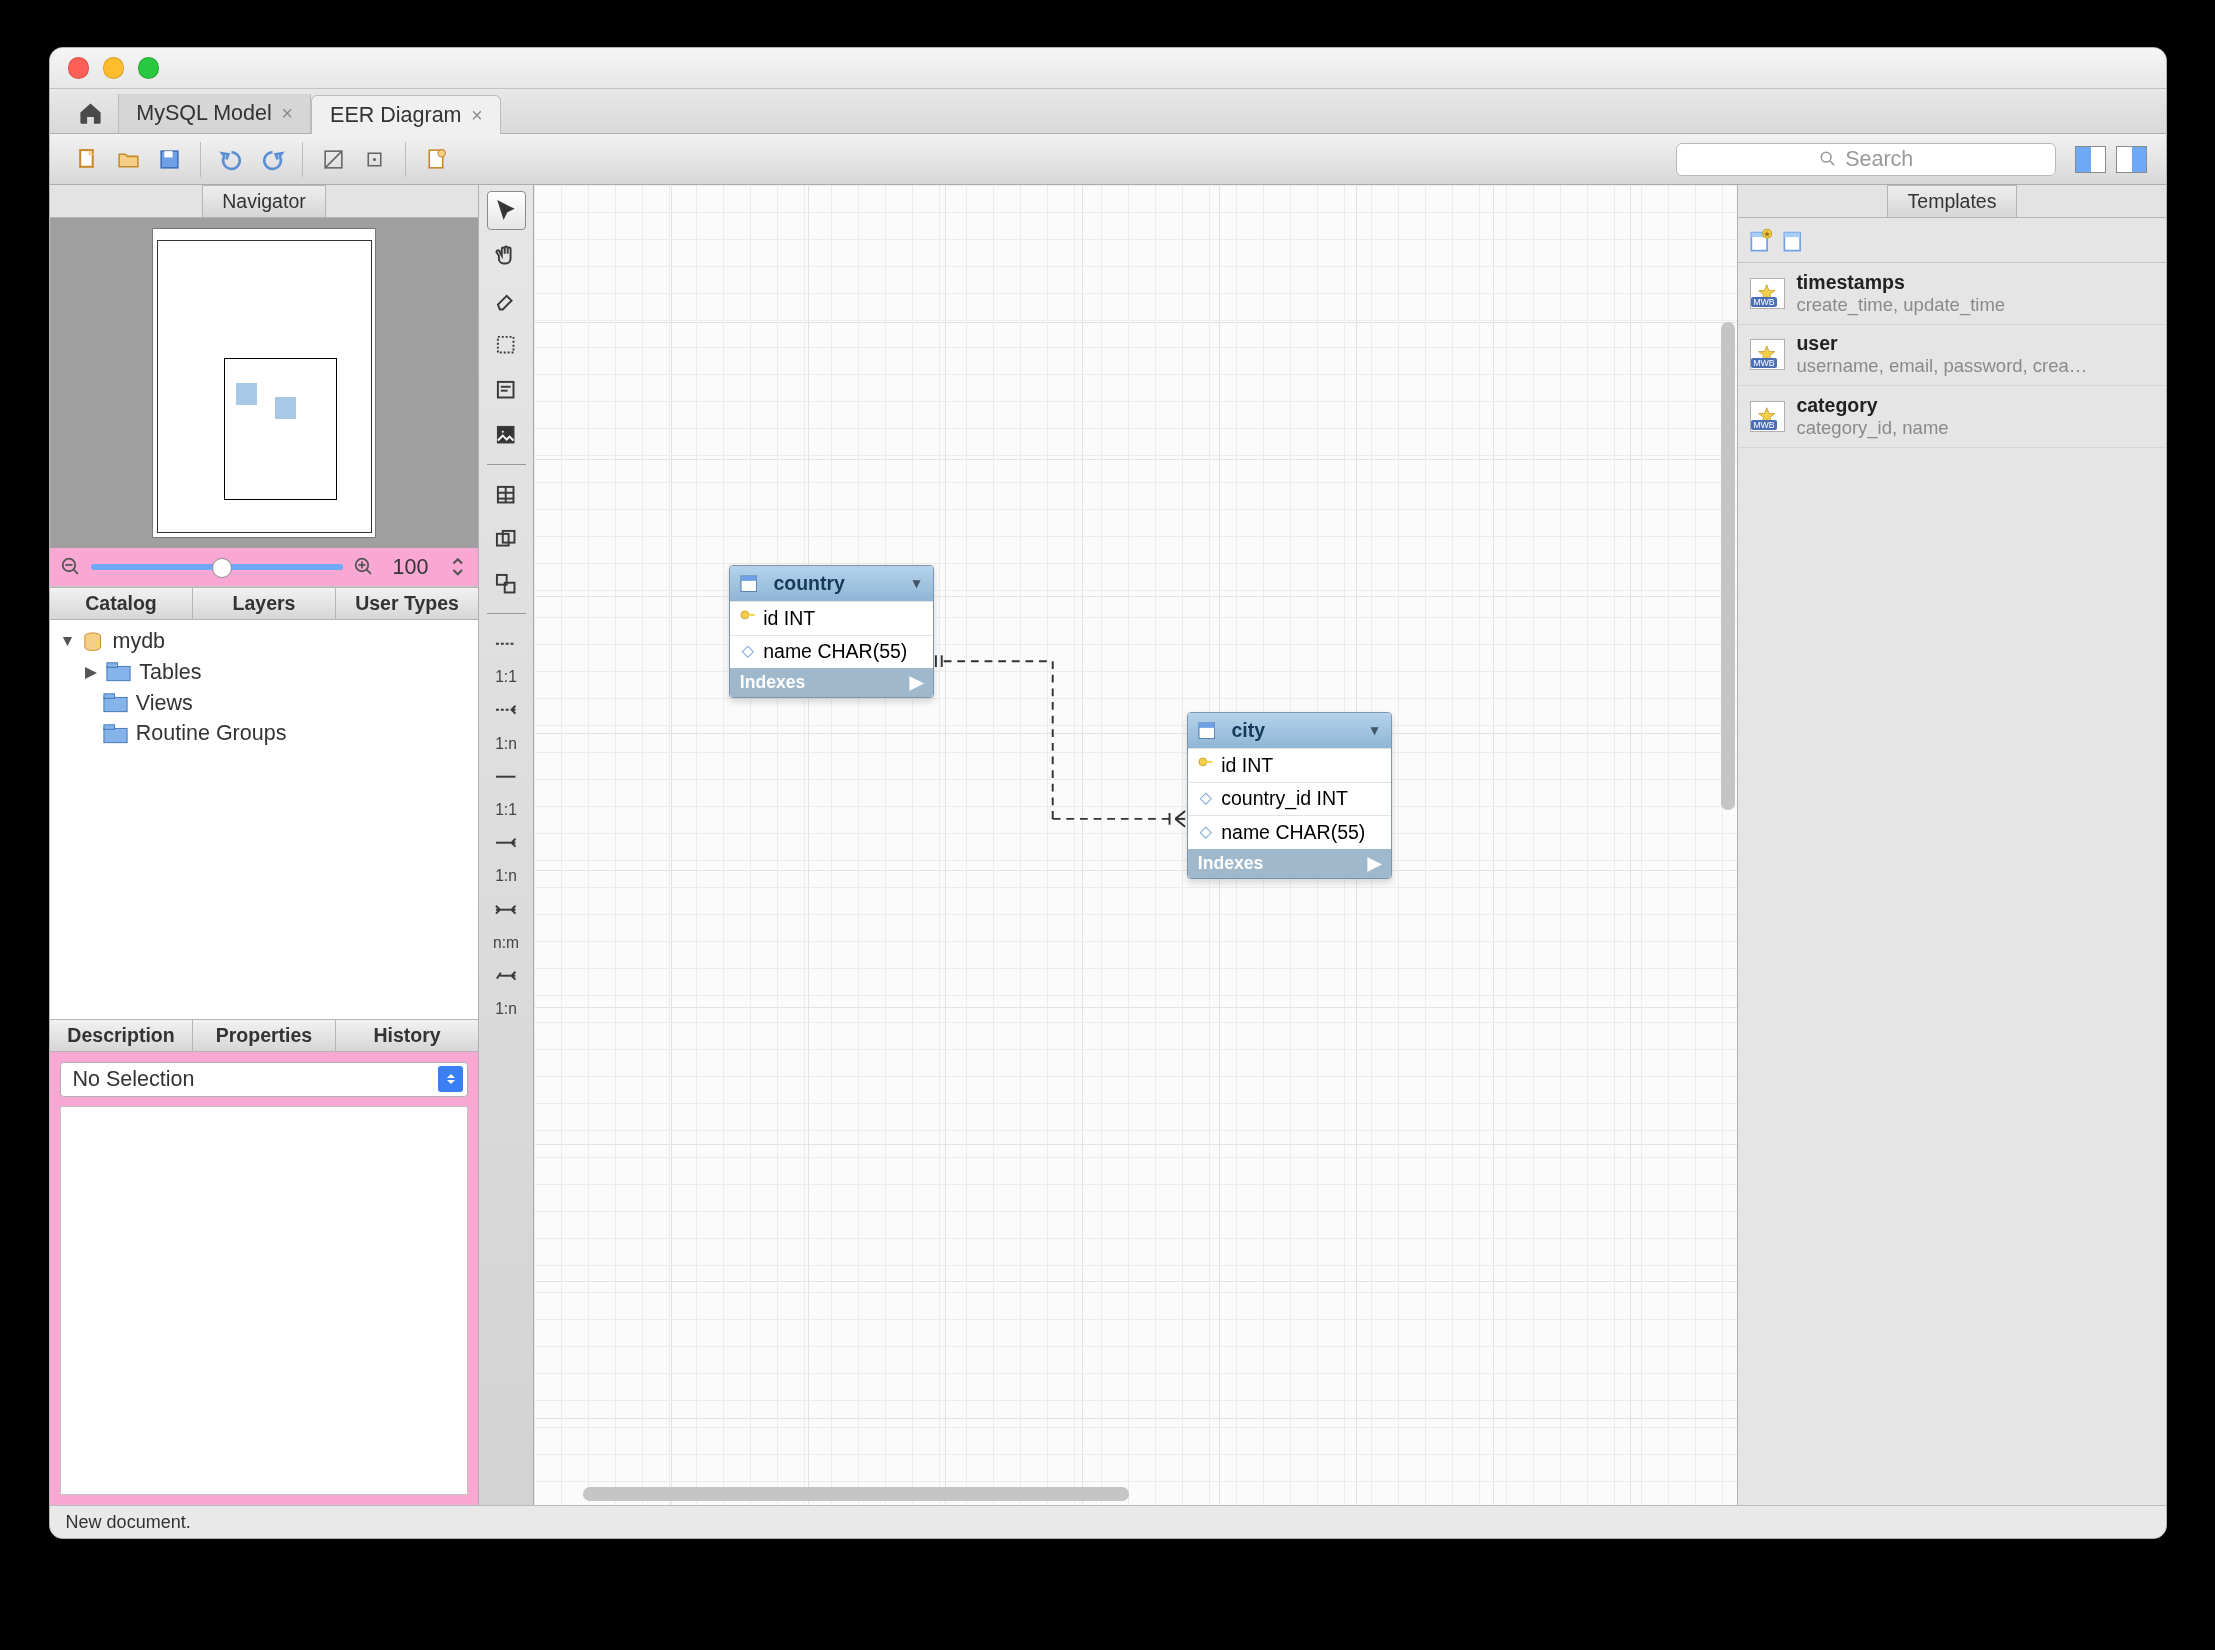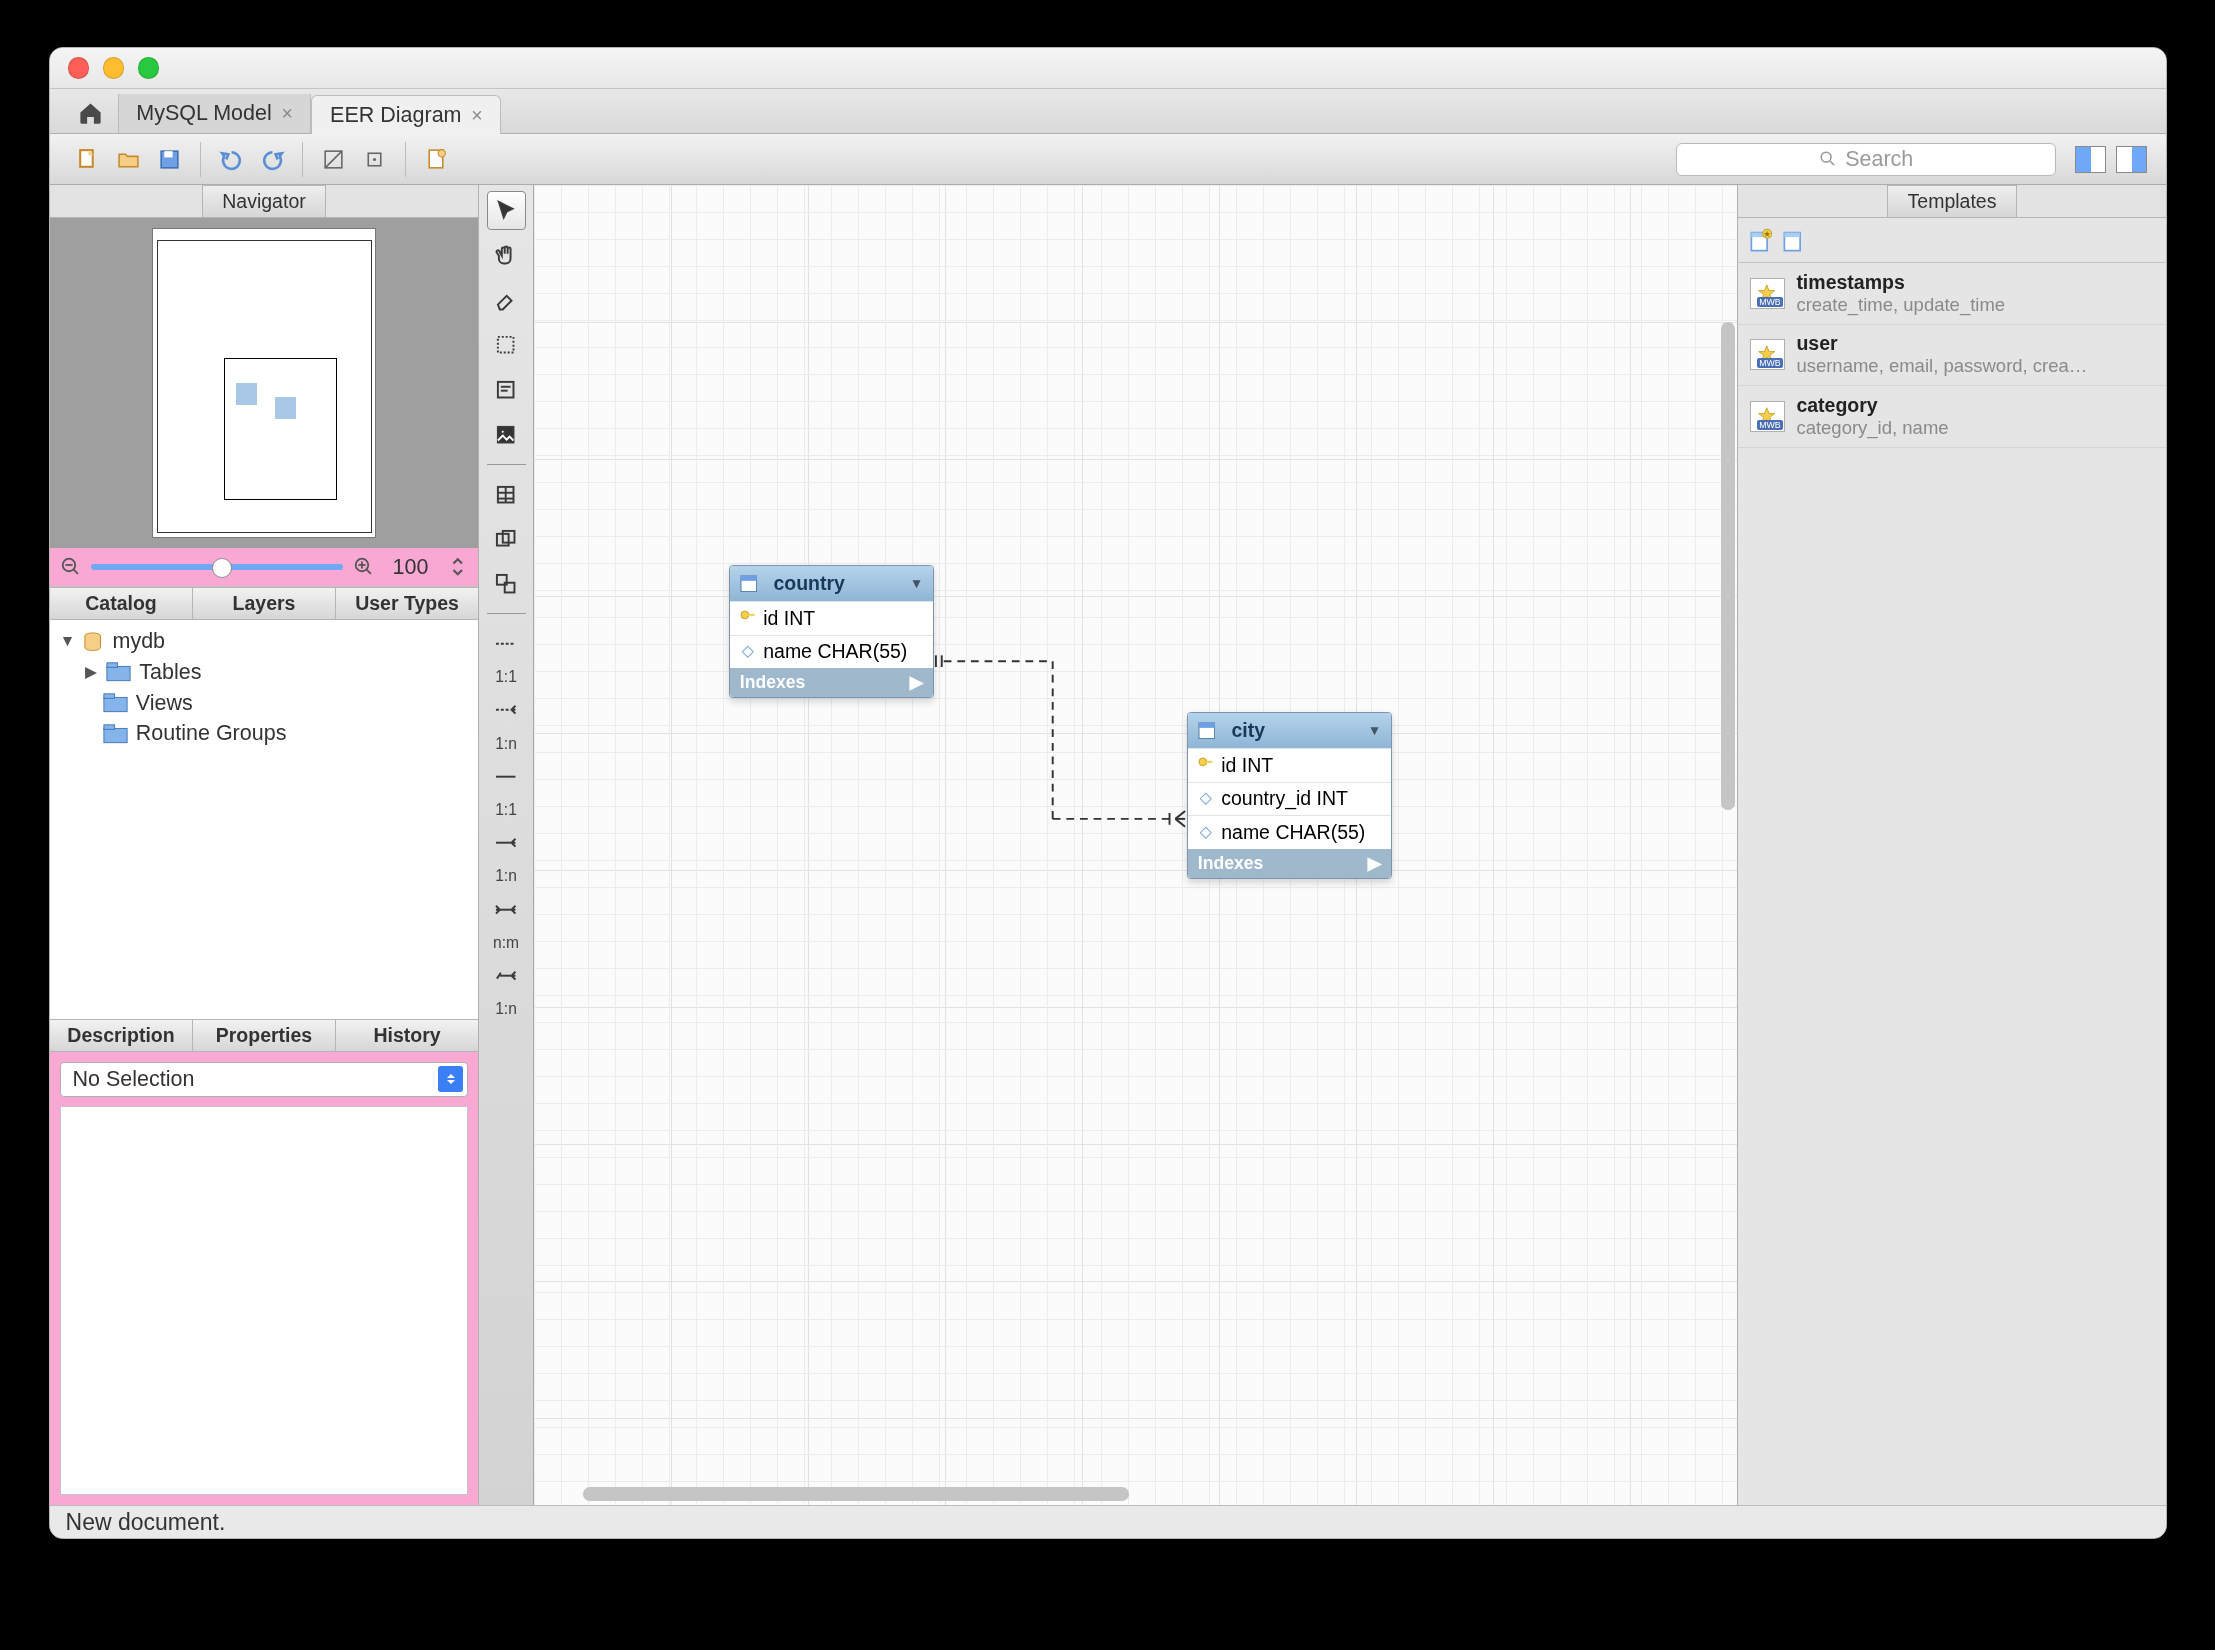--- a/index.html
+++ b/index.html
@@ -78,24 +78,24 @@
 .entity-foot{background:#9fb8cc;color:#fff;font-weight:700;font-size:17.6px;padding:3.9px 9.8px;display:flex;justify-content:space-between;align-items:center;border-radius:0 0 3.9px 3.9px;}
 .rel-line{position:absolute;pointer-events:none;}
 .vscroll{position:absolute;right:2px;top:137px;width:13.7px;height:488px;background:#c5c5c5;border-radius:6.8px;}
 .hscroll{position:absolute;bottom:3.9px;left:49px;width:546px;height:13.7px;background:#c5c5c5;border-radius:6.8px;}
 .right-panel{width:429px;background:#e5e5e5;border-left:1px solid #b0b0b0;display:flex;flex-direction:column;}
 .tpl-icons{height:45px;display:flex;align-items:center;gap:5.9px;padding:0 9.8px;border-bottom:1px solid #c5c5c5;}
 .tpl-icons svg{width:27px;height:27px;}
 .tpl-row{display:flex;align-items:center;gap:11.7px;padding:7.8px 11.7px;border-bottom:1px solid #d5d5d5;}
 .star-box{width:35px;height:31px;background:#fff;border:1px solid #b0b0b0;display:flex;align-items:center;justify-content:center;position:relative;}
 .star-box svg{width:21.5px;height:21.5px;}
-.star-box .mwb{position:absolute;bottom:1px;right:1px;background:#4b6fb5;color:#fff;font-size:8.8px;padding:0 2px;border-radius:2px;}
+.star-box .mwb{position:absolute;bottom:1px;right:7px;background:#4b6fb5;color:#fff;font-size:8.8px;padding:0 2px;border-radius:2px;}
 .tpl-name{font-size:19.5px;font-weight:700;color:#222;}
 .tpl-sub{font-size:18.5px;color:#8a8a8a;}
-.statusbar{height:33px;background:#e9e9e9;border-top:1px solid #bcbcbc;display:flex;align-items:center;padding:0 15.6px;font-size:23px;color:#333;}
+.statusbar{height:33px;background:#e9e9e9;border-top:1px solid #bcbcbc;display:flex;align-items:center;padding:0 15.6px;font-size:18px;color:#333;}
 </style>
 </head>
 <body>
 
 <div class="window">
 
   <div class="titlebar">
     <div class="traffic">
       <div class="tl red"></div>
       <div class="tl yellow"></div>

